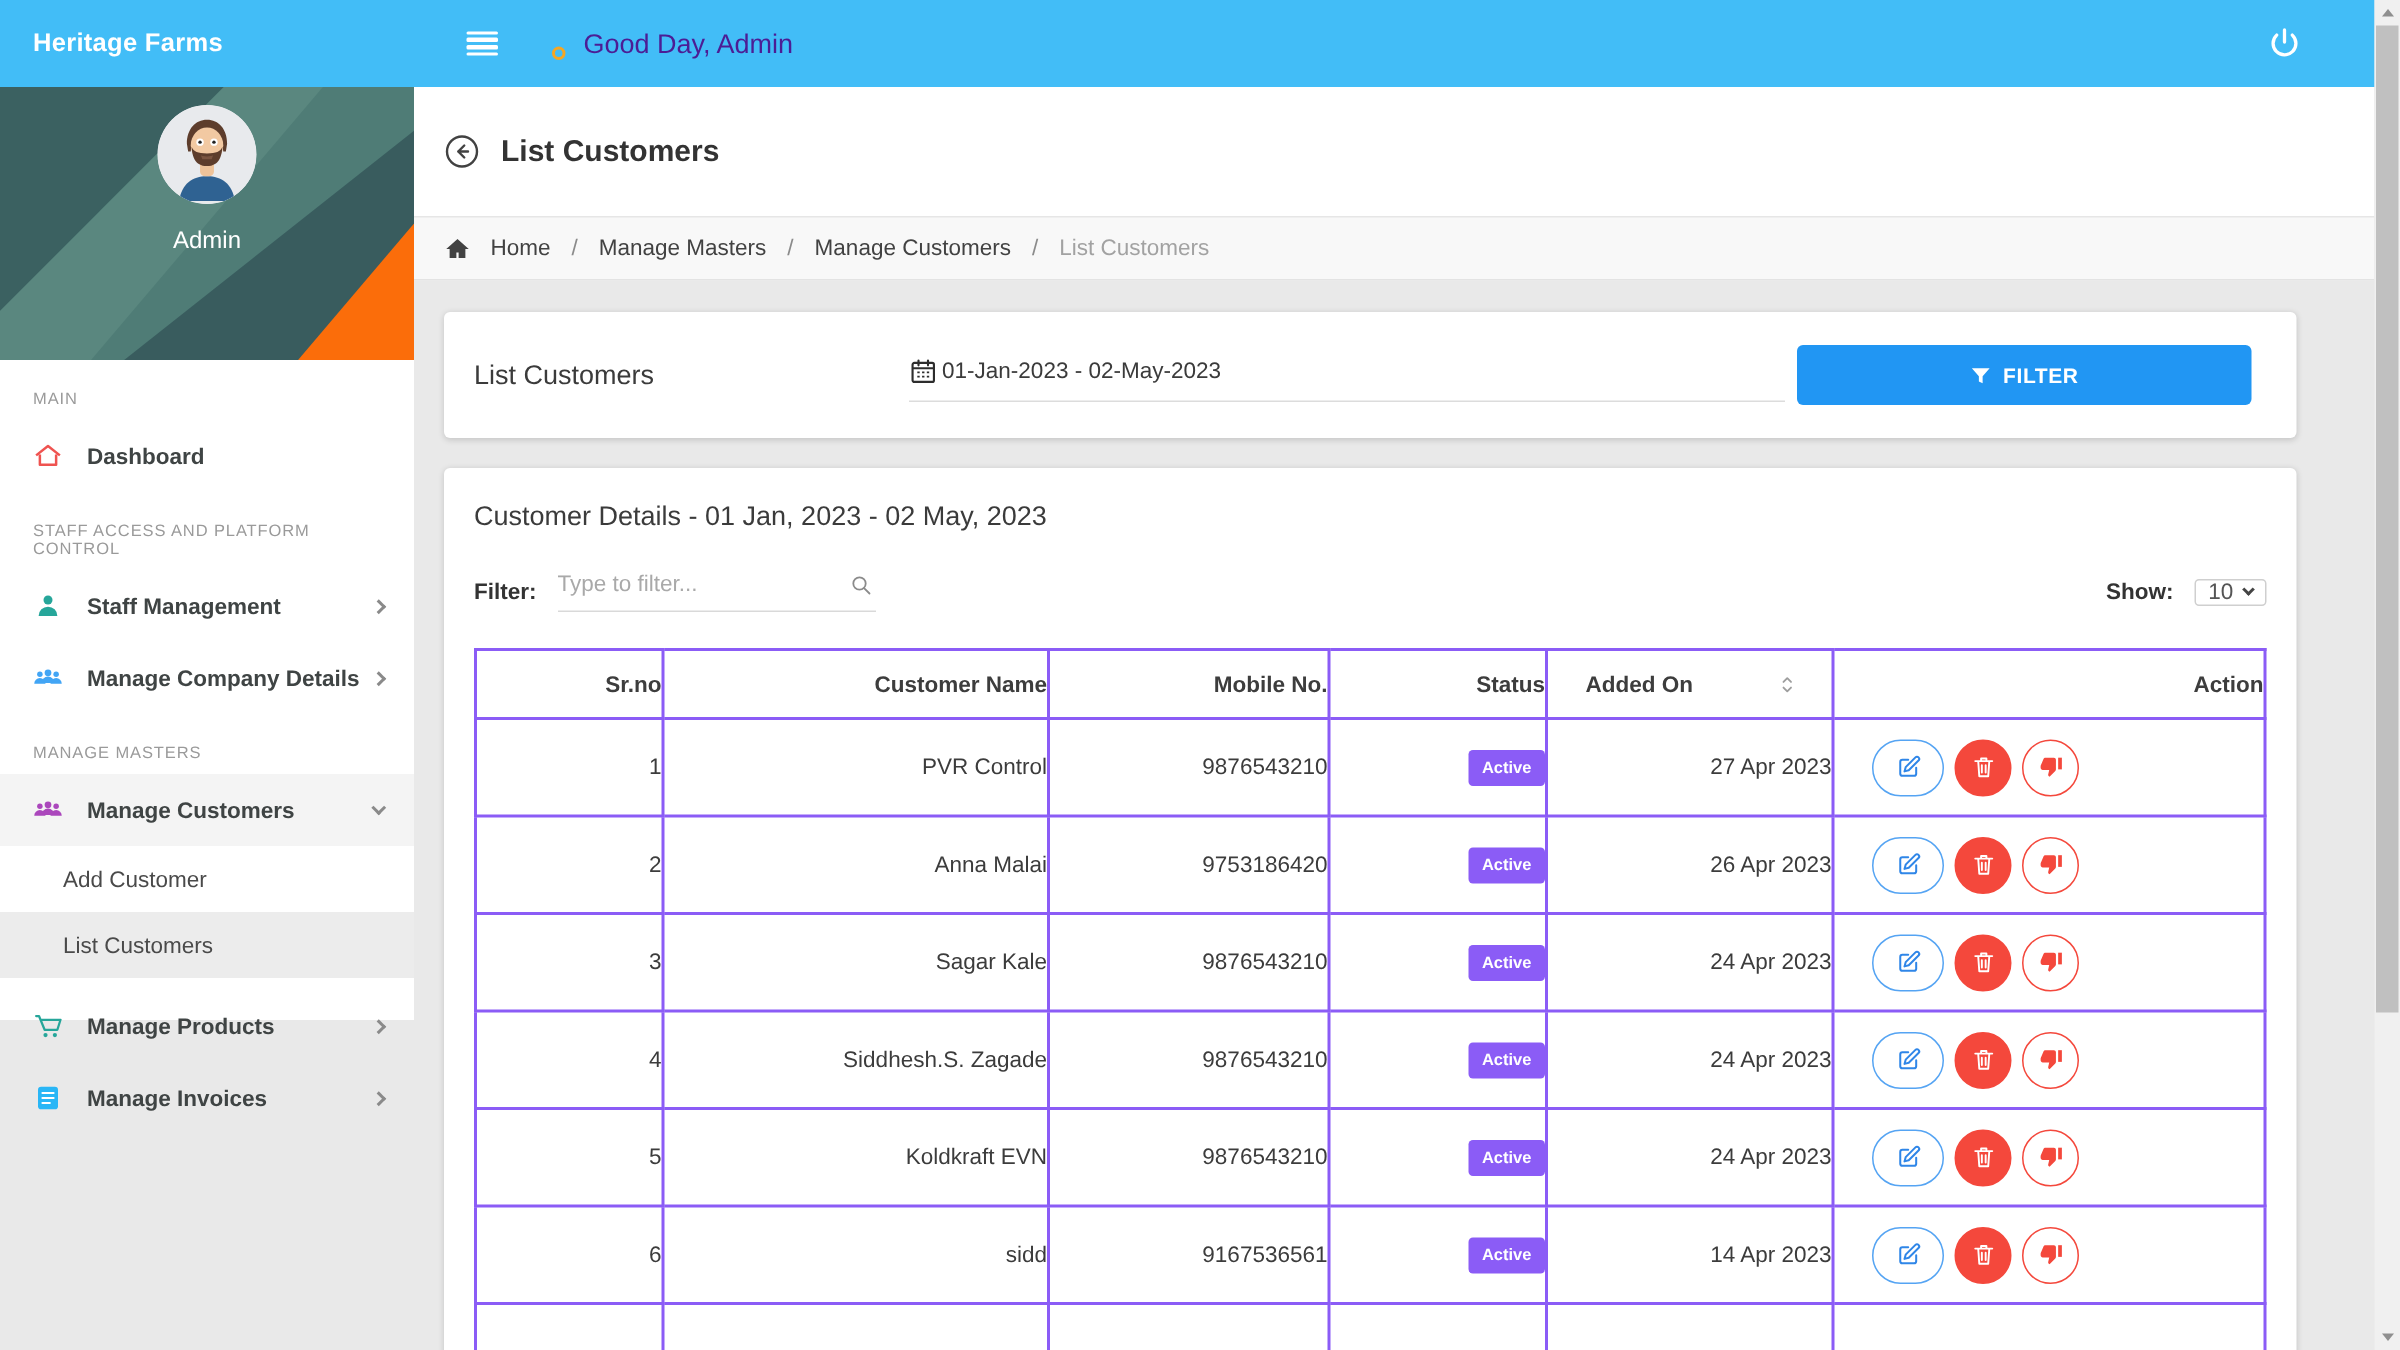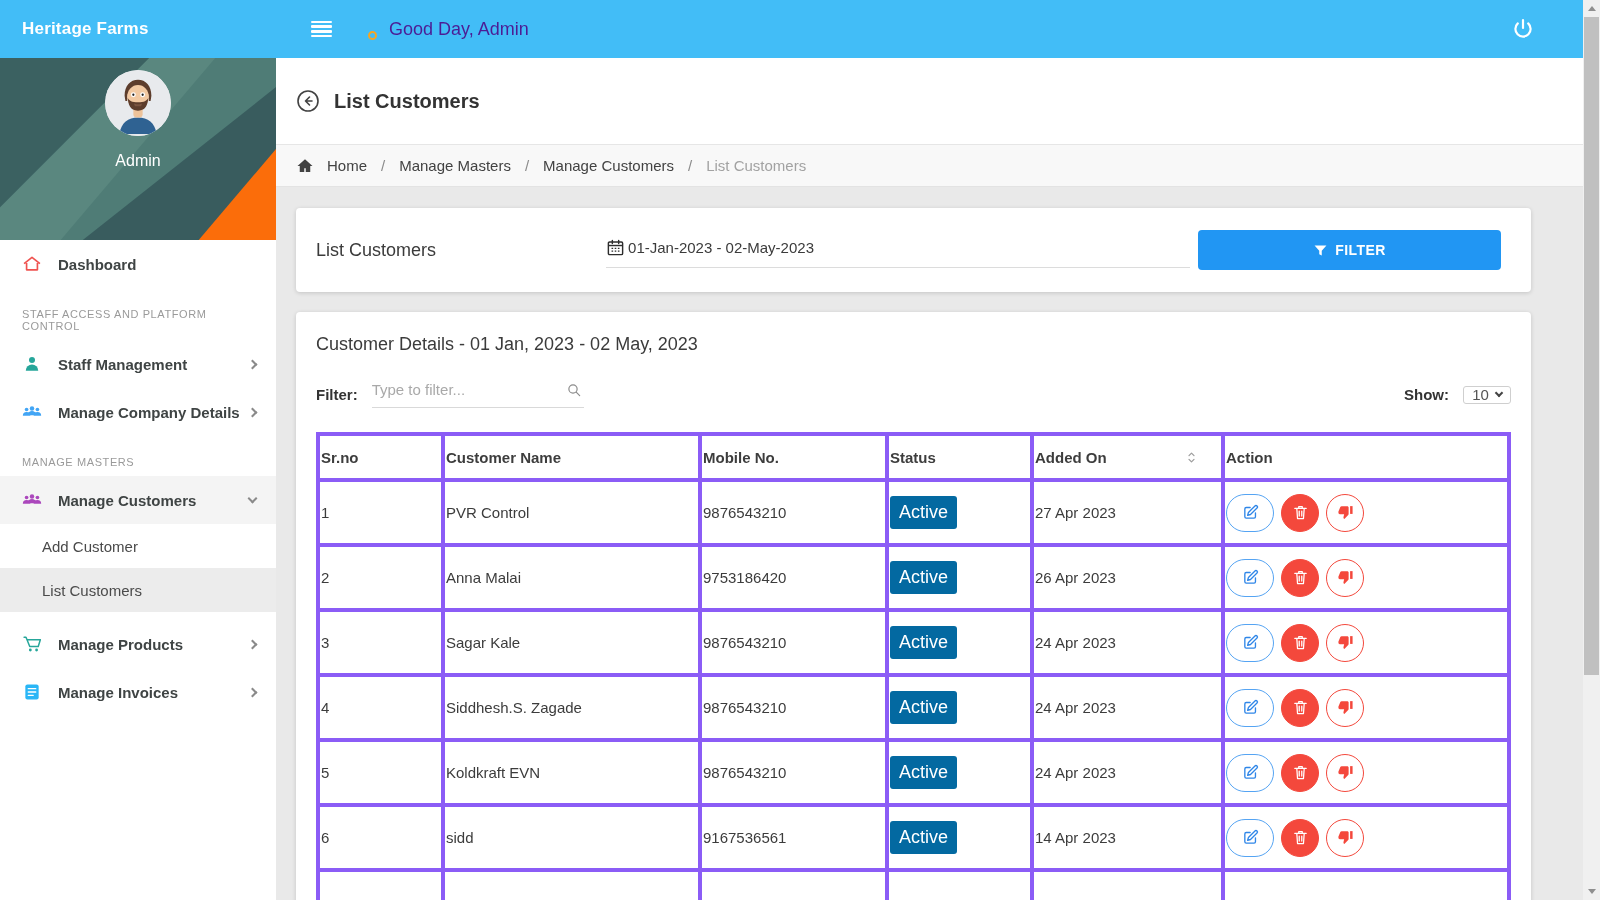--- a/index.html
+++ b/index.html
@@ -13,21 +13,21 @@
   .brand { width:276px; padding-left:22px; color:#fff; font-size:17px; font-weight:bold; letter-spacing:.2px; }
   .hamburger { margin-left:35px; width:21px; height:17px; display:flex; flex-direction:column;
                justify-content:space-between; cursor:pointer; }
   .hamburger span { display:block; height:2.6px; background:#fff; border-radius:1px; }
   .greeting { display:flex; align-items:flex-end; margin-left:36px; color:#4c1d95; font-size:18px; }
   .status-dot { width:9px; height:9px; border:2px solid #f5a623; border-radius:50%; margin-right:12px; }
   .topbar-spacer { flex:1; }
   .power { margin-right:48px; width:24px; height:24px; color:#fff; cursor:pointer; }
 
   
-  .sidebar { position:absolute; top:58px; left:0; width:276px; height:842px; background:#fff; z-index:4; }
+  .sidebar { position:absolute; top:58px; left:0; width:276px; height:622px; background:#fff; z-index:4; }
   .side-header { position:relative; width:276px; height:182px; background:#4f7c76; overflow:hidden; }
   .side-header .tri { position:absolute; inset:0; }
   .tri-a { background:#3b6161; clip-path:polygon(0 0, 54% 0, 0 82%); }
   .tri-b { background:#35575b; clip-path:polygon(30% 100%, 100% 16%, 100% 100%, 0 100%); opacity:.85; }
   .tri-c { background:#5a877f; clip-path:polygon(54% 0, 78% 0, 22% 100%, 0 100%, 0 82%); }
   .tri-orange { background:#fb6d0a; clip-path:polygon(72% 100%, 100% 50%, 100% 100%); }
   .avatar-wrap { position:absolute; top:12px; left:0; width:100%; display:flex; justify-content:center; }
   .avatar { width:66px; height:66px; border-radius:50%; overflow:hidden; background:#e8eaed; }
   .profile-name { position:absolute; top:94px; width:100%; text-align:center; color:#fff; font-size:16px; }
   .account-band { position:absolute; bottom:0; left:0; width:100%; height:44px; background:rgba(38,62,66,.88);
@@ -84,26 +84,26 @@
                          font-family:inherit; background:transparent; }
   .tc-input-wrap input::placeholder { color:#a9a9a9; }
   .tc-search { position:absolute; right:2px; top:1px; width:16px; height:16px; color:#8b8b8b; }
   .tc-spacer { flex:1; }
   .show-label { font-size:15px; font-weight:bold; color:#333; margin-right:14px;margin-left:14px; }
   .show-select { width:48px; height:18px; border:1px solid #cfcfcf; border-radius:3px; display:flex;
                  align-items:center; justify-content:center; gap:7px; font-size:15px; color:#555; cursor:pointer; }
   .show-select .chev { width:6px; height:6px; color:#444; }
 
   table.data { margin-top:24px; width:100%; border-collapse:collapse; font-size:15px; }
-  table.data th, table.data td { border:4px solid #8b5cf6; text-align:left; padding-left:1px; }
+  table.data th, table.data td { border:2px solid #8b5cf6; text-align:right; padding-left:25px; }
   table.data th { height:46px; font-weight:bold; color:#3d3d3d; background:#fff; }
   table.data td { height:65px; color:#3c3c3c; background:#fff; }
   .th-flex { display:flex; align-items:center; justify-content:space-between; padding-right:22px; }
   .sort-ic { width:15px; height:15px; color:#9e9e9e; cursor:pointer; }
-  .badge { display:inline-block; background:#0369a1; color:#fff; font-size:18px; font-weight:normal;
+  .badge { display:inline-block; background:#8b5cf6; color:#fff; font-size:11px; font-weight:bold;
            padding:6px 9px; border-radius:3px; }
   .actions { display:flex; align-items:center; gap:7px; }
   .act { display:flex; align-items:center; justify-content:center; cursor:pointer; border-radius:50%; }
   .act svg { width:17px; height:17px; }
   .act-edit { width:48px; height:38px; border-radius:19px; background:#fff; border:1px solid #55a4f3; color:#2f86e8; }
   .act-del { width:38px; height:38px; background:#f4483c; border:1px solid #f4483c; color:#fff; }
   .act-thumb { width:38px; height:38px; background:#fff; border:1px solid #f4483c; color:#f4483c; }
 
   
   .scrollbar { position:absolute; top:0; right:0; width:17px; height:900px; background:#f0f0f0; z-index:10; }
@@ -218,20 +218,21 @@
             <circle cx="27.5" cy="24" r="1.1" fill="#222"></circle>
               <circle cx="36.5" cy="24" r="1.1" fill="#222"></circle>
             <path d="M22 27c.5 6 2 12.5 10 12.5S41.5 33 42 27c-1.5 3.2-4 4.3-10 4.3S23.5 30.2 22 27z" fill="#5d3d2c"></path>
             <path d="M28 32.5c1.2 1 6.8 1 8 0l-1 2.6h-6z" fill="#7a5440"></path>
           </svg>
         </div>
       </div>
       <div class="profile-name">Admin</div>
     </div>
 
+    <div class="side-label">MAIN</div>
     <div class="side-item">
       <svg class="mi c-red">
           <use href="#i-home-o"></use>
         </svg>
       <span class="grow">Dashboard</span>
     </div>
 
     <div class="side-label">STAFF ACCESS AND PLATFORM CONTROL</div>
     <div class="side-item">
       <svg class="mi c-teal">

